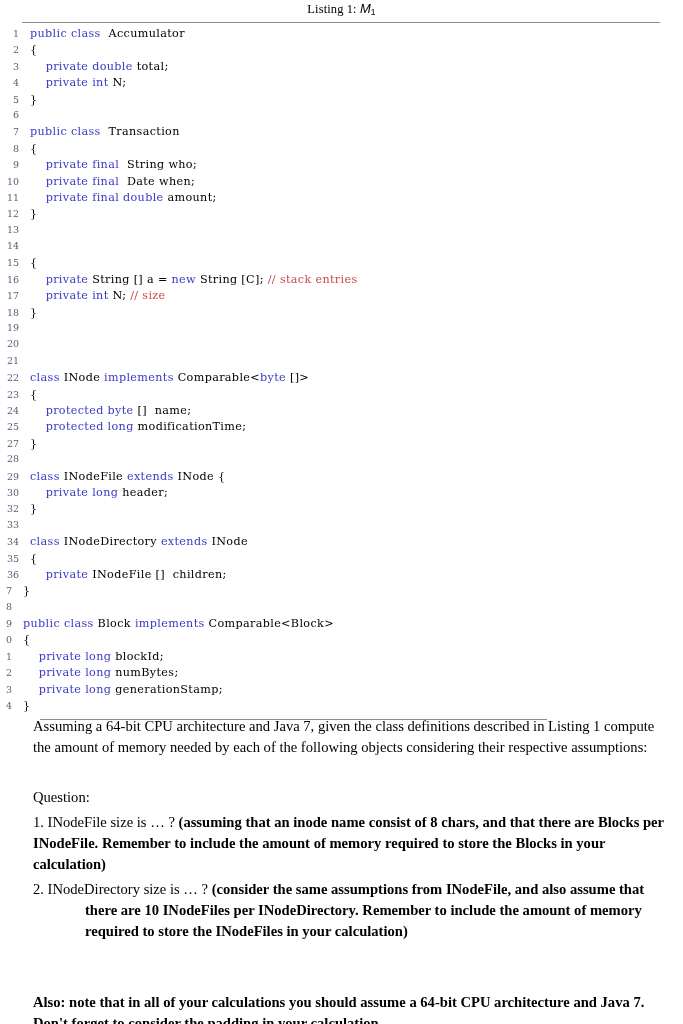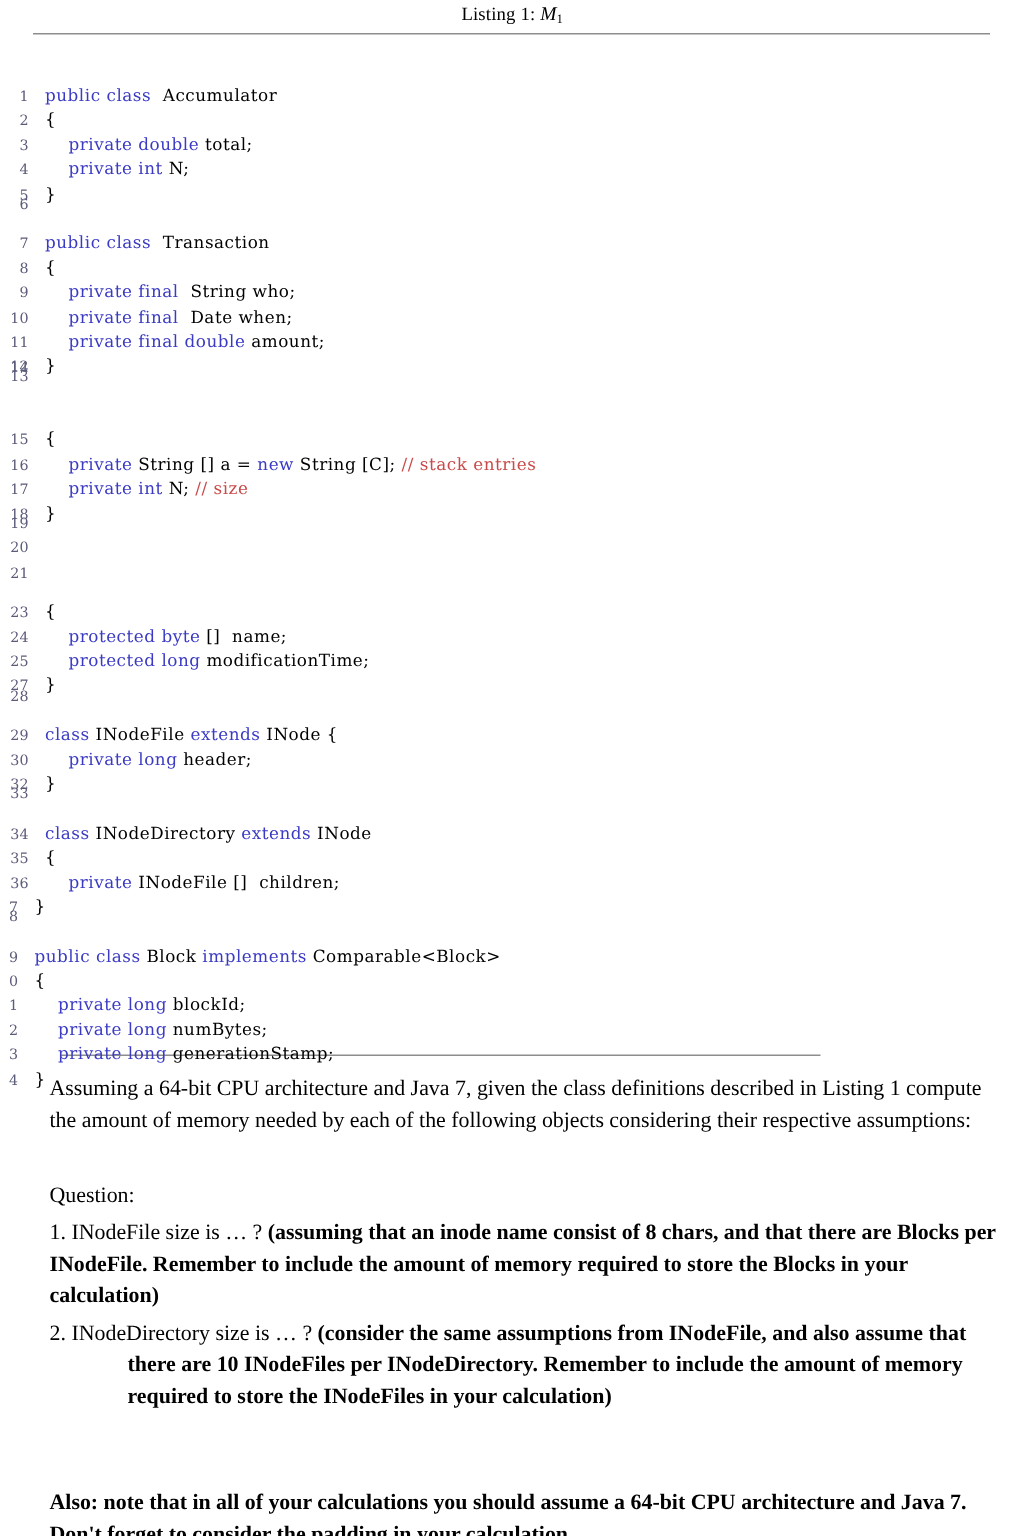--- a/index.html
+++ b/index.html
@@ -20,21 +20,21 @@
 
   
   .listing-caption {
     text-align: center;
     font-size: 12.5px;
     line-height: 14px;
     padding-top: 2px;
     letter-spacing: .1px;
   }
   .listing-caption .mvar {
-    font-family: Liberation Serif, serif;
+    font-family: Liberation Sans, sans-serif;
     font-style: italic;
     font-size: 13px;
   }
   .listing-caption .mvar sub {
     font-style: normal;
     font-size: 8.5px;
     vertical-align: -2px;
   }
 
   .rule-top {
@@ -77,21 +77,20 @@
     text-align: right;
     direction: ltr;
     margin-left: -7px;
     padding-left: 0;
   }
   .code-text {
     padding-left: 11px;
     font-size: 11.2px;
     letter-spacing: .35px;
     white-space: pre;
-    margin-top: 30px;
   }
   .kw   { color: #3a3ac4; }
   .cmt  { color: #c94a4a; }
   .id   { color: #000000; }
 
   
   .prose {
     position: absolute;
     left: 29px;
     top: 712px;
@@ -140,20 +139,21 @@
     <div class="code-line"><span class="lineno">12</span><span class="code-text"><span class="id">}</span></span></div>
     <div class="code-line"><span class="lineno">13</span><span class="code-text"></span></div>
     <div class="code-line"><span class="lineno">14</span></div>
     <div class="code-line"><span class="lineno">15</span><span class="code-text"><span class="id">{</span></span></div>
     <div class="code-line"><span class="lineno">16</span><span class="code-text"><span class="id">    </span><span class="kw">private</span><span class="id"> String [] a = </span><span class="kw">new</span><span class="id"> String [C]; </span><span class="cmt">// stack entries</span></span></div>
     <div class="code-line"><span class="lineno">17</span><span class="code-text"><span class="id">    </span><span class="kw">private</span><span class="id"> </span><span class="kw">int</span><span class="id"> N; </span><span class="cmt">// size</span></span></div>
     <div class="code-line"><span class="lineno">18</span><span class="code-text"><span class="id">}</span></span></div>
     <div class="code-line"><span class="lineno">19</span><span class="code-text"></span></div>
     <div class="code-line"><span class="lineno">20</span><span class="code-text"></span></div>
     <div class="code-line"><span class="lineno">21</span><span class="code-text"></span></div>
+    <div class="code-line"><span class="lineno">22</span><span class="code-text"><span class="kw">class</span><span class="id"> INode </span><span class="kw">implements</span><span class="id"> Comparable&lt;</span><span class="kw">byte</span><span class="id"> []&gt;</span></span></div>
     <div class="code-line"><span class="lineno">23</span><span class="code-text"><span class="id">{</span></span></div>
     <div class="code-line"><span class="lineno">24</span><span class="code-text"><span class="id">    </span><span class="kw">protected</span><span class="id"> </span><span class="kw">byte</span><span class="id"> []  name;</span></span></div>
     <div class="code-line"><span class="lineno">25</span><span class="code-text"><span class="id">    </span><span class="kw">protected</span><span class="id"> </span><span class="kw">long</span><span class="id"> modificationTime;</span></span></div>
     <div class="code-line"><span class="lineno">27</span><span class="code-text"><span class="id">}</span></span></div>
     <div class="code-line"><span class="lineno">28</span><span class="code-text"></span></div>
     <div class="code-line"><span class="lineno">29</span><span class="code-text"><span class="kw">class</span><span class="id"> INodeFile </span><span class="kw">extends</span><span class="id"> INode {</span></span></div>
     <div class="code-line"><span class="lineno">30</span><span class="code-text"><span class="id">    </span><span class="kw">private</span><span class="id"> </span><span class="kw">long</span><span class="id"> header;</span></span></div>
     <div class="code-line"><span class="lineno">32</span><span class="code-text"><span class="id">}</span></span></div>
     <div class="code-line"><span class="lineno">33</span><span class="code-text"></span></div>
     <div class="code-line"><span class="lineno">34</span><span class="code-text"><span class="kw">class</span><span class="id"> INodeDirectory </span><span class="kw">extends</span><span class="id"> INode</span></span></div>

